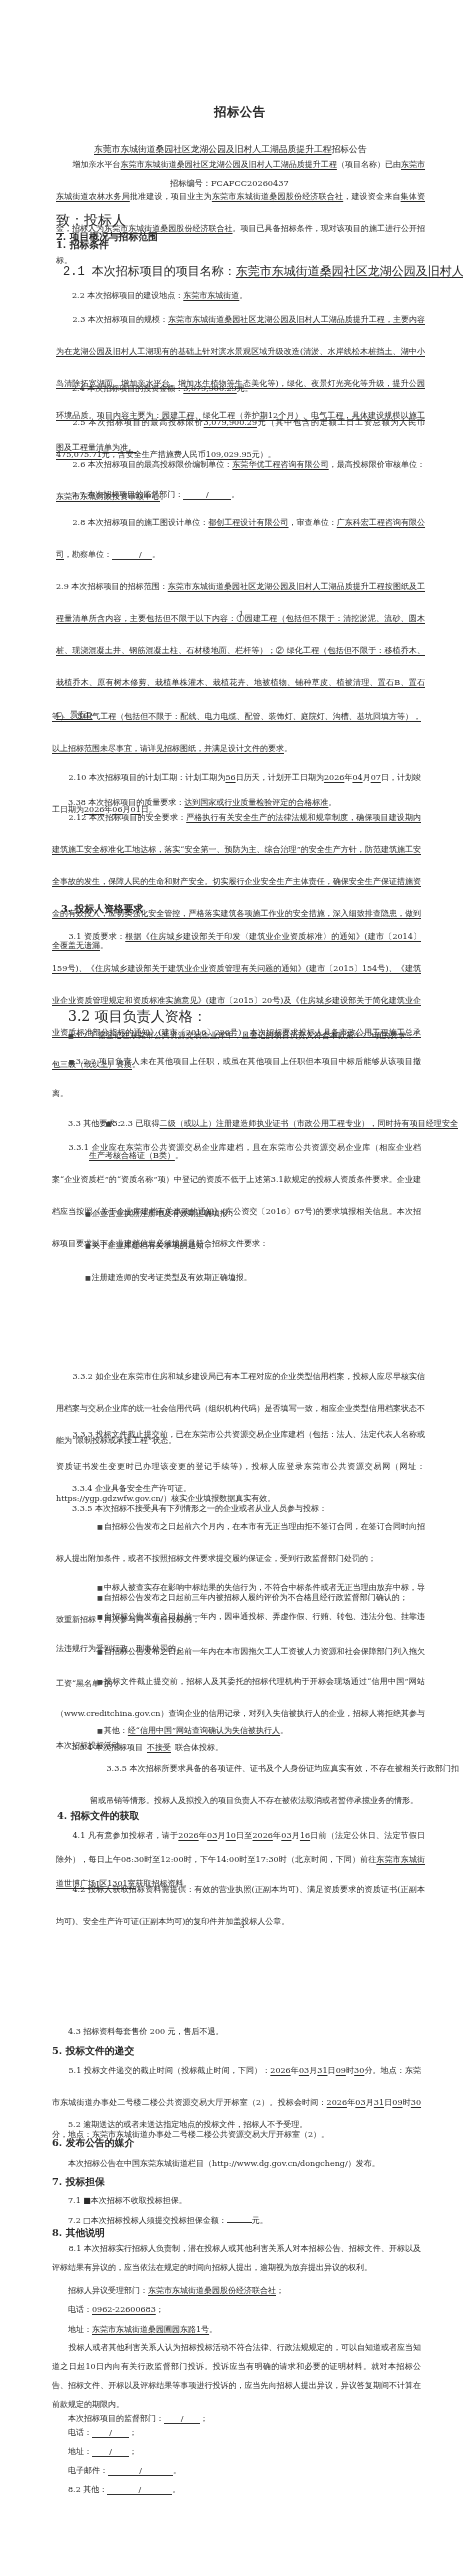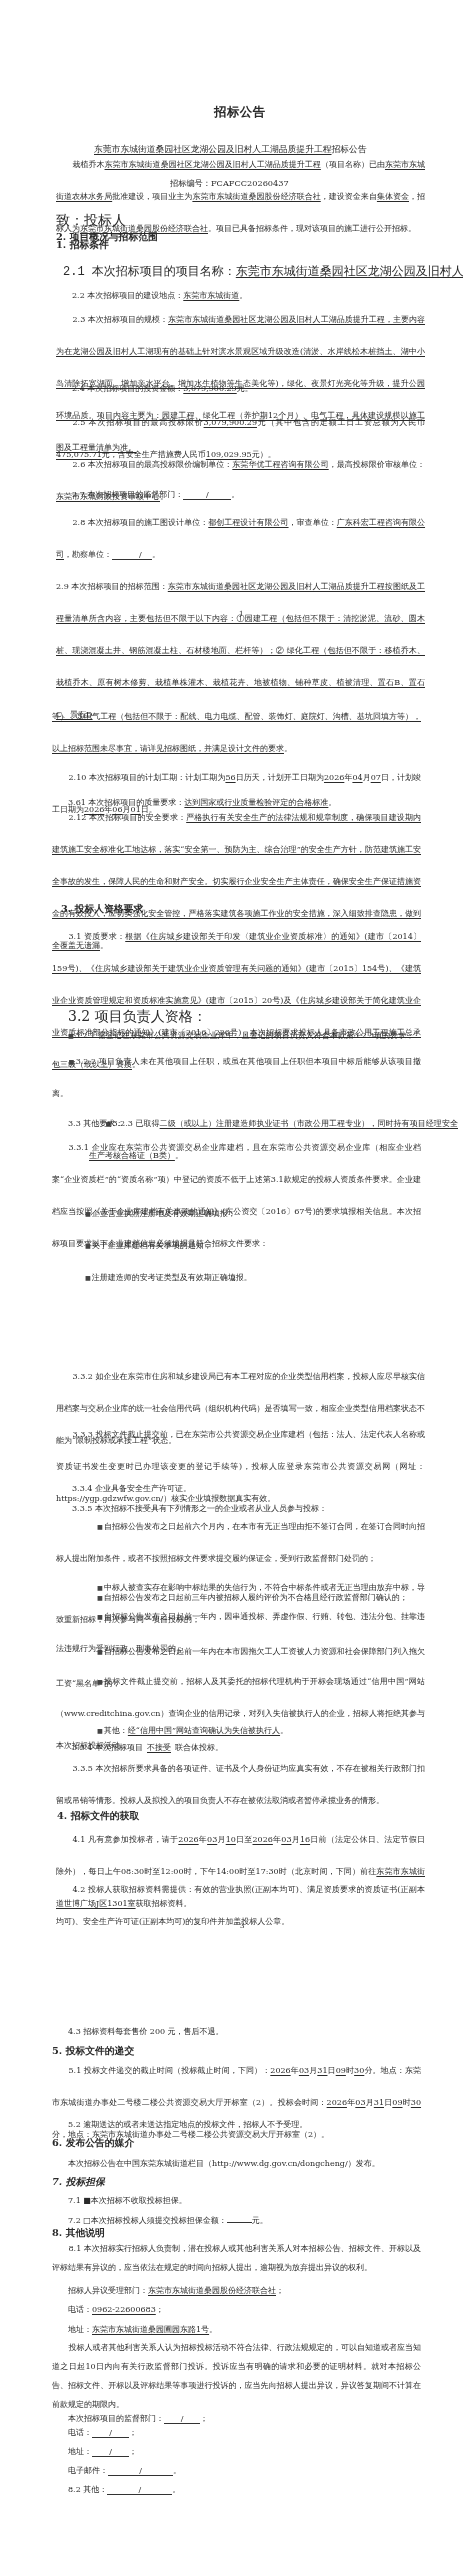--- a/index.html
+++ b/index.html
@@ -31,21 +31,21 @@
   <div class="abs subtitle" style="left:94px; top:144px;" data-name="document-subtitle">
     <span class="u" data-name="subtitle-project-name">东莞市东城街道桑园社区龙湖公园及旧村人工湖品质提升工程</span><span data-name="subtitle-suffix">招标公告</span>
   </div>
   <div class="abs" style="left:170px; top:178px; font-size:8.2px;" data-name="tender-number">
     <span data-name="tender-number-label">招标编号：</span><span data-name="tender-number-value">FCAFCC20260437</span>
   </div>
   <div class="abs" style="left:56px; top:212px; font-size:14px;" data-name="salutation">致：投标人</div>
   <div class="abs h" style="left:56px; top:240px;" data-name="section-1-heading">1. 招标条件</div>
 
   <div class="p" style="left:56px; top:147px; text-indent:16.5px;" data-name="section-1-body">
-    <span>栽植乔木</span><span class="u">东莞市东城街道桑园社区龙湖公园及旧村人工湖品质提升工程</span><span>（项目名称）已由</span><span class="u">东莞市东城街道农林水务局</span><span>批准建设，项目业主为</span><span class="u">东莞市东城街道桑园股份经济联合社</span><span>，建设资金来自</span><span class="u">集体资金</span><span>，招标人为</span><span class="u">东莞市东城街道桑园股份经济联合社</span><span>。项目已具备招标条件，现对该项目的施工进行公开招标。</span>
+    <span>增加亲水平台</span><span class="u">东莞市东城街道桑园社区龙湖公园及旧村人工湖品质提升工程</span><span>（项目名称）已由</span><span class="u">东莞市东城街道农林水务局</span><span>批准建设，项目业主为</span><span class="u">东莞市东城街道桑园股份经济联合社</span><span>，建设资金来自</span><span class="u">集体资金</span><span>，招标人为</span><span class="u">东莞市东城街道桑园股份经济联合社</span><span>。项目已具备招标条件，现对该项目的施工进行公开招标。</span>
   </div>
   <style>.p[data-name="section-1-body"]{top:149px !important;}</style>
 
   <div class="abs h" style="left:56px; top:234px;" data-name="section-2-heading">2. 项目概况与招标范围</div>
   <style>[data-name="section-1-heading"]{top:239px !important;} [data-name="section-2-heading"]{top:231px !important;}</style>
 
   <div class="p" style="left:56px; top:311px; width:369px; line-height:0; height:0;"></div>
 
   <div class="abs" style="left:63px; top:263px; font-size:12px;font-family:Liberation Mono, monospace;" data-name="item-2-1">
     <span>2.1 本次招标项目的项目名称：</span><span class="u">东莞市东城街道桑园社区龙湖公园及旧村人工湖品质提升工程</span>。
@@ -117,21 +117,21 @@
 
   <div class="abs pn" style="left:239px; top:609px;" data-name="page-number-1">1</div>
 
   <div class="p" style="left:52px; top:701px; line-height:32px;" data-name="item-2-9-continued">
     <span class="u">等），③电气工程（包括但不限于：配线、电力电缆、配管、装饰灯、庭院灯、沟槽、基坑回填方等），以上招标范围未尽事宜，请详见招标图纸，并满足设计文件的要求</span>。
   </div>
   <div class="p" style="left:52px; top:762px; text-indent:16.5px; line-height:32px;" data-name="item-2-10">
     <span>2.10 本次招标项目的计划工期：计划工期为</span><span class="u">56</span><span>日历天，计划开工日期为</span><span class="u">2026</span>年<span class="u">04</span>月<span class="u">07</span>日，计划竣工日期为<span class="u">2026</span>年<span class="u">06</span>月<span class="u">01</span>日。
   </div>
   <div class="abs" style="left:68px; top:796px; font-size:8px;" data-name="item-2-11">
-    <span>3.61 本次招标项目的质量要求：</span><span class="u">达到国家或行业质量检验评定的合格标准</span>。
+    <span>3.38 本次招标项目的质量要求：</span><span class="u">达到国家或行业质量检验评定的合格标准</span>。
   </div>
   <style>[data-name="item-2-11"]{top:797px !important;}</style>
   <div class="p" style="left:52px; top:804px; text-indent:16.5px; line-height:32px;" data-name="item-2-12">
     <span>2.12 本次招标项目的安全要求：</span><span class="u">严格执行有关安全生产的法律法规和规章制度，确保项目建设期内建筑施工安全标准化工地达标，落实“安全第一、预防为主、综合治理”的安全生产方针，防范建筑施工安全事故的发生，保障人民的生命和财产安全。切实履行企业安全生产主体责任，确保安全生产保证措施资金的有效投入，应切实强化安全管控，严格落实建筑各项施工作业的安全措施，深入细致排查隐患，做到全覆盖无遗漏</span>。
   </div>
   <style>[data-name="item-2-12"]{top:802px !important;}</style>
 
   <div class="abs h" style="left:61px; top:903px;" data-name="section-3-heading">3. 投标人资格要求</div>
 
   <div class="p" style="left:52px; top:921px; text-indent:16.5px; line-height:32px;" data-name="item-3-1">
@@ -200,43 +200,43 @@
   <style>[data-name="item-3-3-5-bullet-6"]{top:1666px !important;}</style>
   <div class="abs" style="left:97px; top:1725px; font-size:8px;" data-name="item-3-3-5-bullet-7">
     <span class="bul" data-name="bullet-icon"></span><span>其他：</span><span class="u">经“信用中国”网站查询确认为失信被执行人</span>。
   </div>
   <div class="abs" style="left:72px; top:1744px; font-size:8px;" data-name="item-3-3-4-consortium">
     <span>3.3.4 本次招标项目</span><span class="u" style="padding:0 4.1px;">不接受</span><span>联合体投标。</span>
   </div>
   <div class="p" style="left:56px; top:1754px; text-indent:16.5px; line-height:32px;" data-name="item-3-3-5-validity">
     <span>3.3.5 本次招标所要求具备的各项证件、证书及个人身份证均应真实有效，不存在被相关行政部门扣留或吊销等情形。投标人及拟投入的项目负责人不存在被依法取消或者暂停承揽业务的情形。</span>
   </div>
-  <style>[data-name="item-3-3-4-consortium"]{top:1742px !important;} [data-name="item-3-3-5-validity"]{top:1753px !important;}</style>
+  <style>[data-name="item-3-3-4-consortium"]{top:1742px !important;} [data-name="item-3-3-5-validity"]{top:1753px !important;margin-left:34px;}</style>
 
   <div class="abs h" style="left:57px; top:1810px;" data-name="section-4-heading">4. 招标文件的获取</div>
-  <div class="p" style="left:56px; top:1824px; text-indent:16.5px; line-height:32px;" data-name="item-4-1">
+  <div class="p" style="left:56px; top:1824px; text-indent:16.5px; line-height:24px;" data-name="item-4-1">
     <span>4.1 凡有意参加投标者，请于</span><span class="u">2026</span>年<span class="u">03</span>月<span class="u">10</span>日至<span class="u">2026</span>年<span class="u">03</span>月<span class="u">16</span><span>日前（法定公休日、法定节假日除外），每日上午08:30时至12:00时，下午14:00时至17:30时（北京时间，下同）前往</span><span class="u">东莞市东城街道世博广场J区1301室</span><span>获取招标资料。</span>
   </div>
   <div class="p" style="left:56px; top:1873px; text-indent:16.5px; line-height:32px;" data-name="item-4-2">
     <span>4.2 投标人获取招标资料需提供：有效的营业执照(正副本均可)、满足资质要求的资质证书(正副本均可)、安全生产许可证(正副本均可)的复印件并加盖投标人公章。</span>
   </div>
   <style>[data-name="item-4-2"]{top:1874px !important;}</style>
   <div class="abs pn" style="left:240px; top:1921px;" data-name="page-number-3">3</div>
 
   <div class="abs" style="left:68px; top:2026px; font-size:8px;" data-name="item-4-3">4.3 招标资料每套售价 200 元，售后不退。</div>
   <div class="abs h" style="left:52px; top:2045px;" data-name="section-5-heading">5. 投标文件的递交</div>
   <div class="p" style="left:52px; top:2055px; text-indent:16.5px; line-height:32px;" data-name="item-5-1">
     <span>5.1 投标文件递交的截止时间（投标截止时间，下同）：</span><span class="u">2026</span>年<span class="u">03</span>月<span class="u">31</span>日<span class="u">09</span>时<span class="u">30</span>分。地点：<span>东莞市东城街道办事处二号楼二楼公共资源交易大厅开标室（2）</span>。投标会时间：<span class="u">2026</span>年<span class="u">03</span>月<span class="u">31</span>日<span class="u">09</span>时<span class="u">30</span>分，地点：<span>东莞市东城街道办事处二号楼二楼公共资源交易大厅开标室（2）</span>。
   </div>
   <div class="abs" style="left:68px; top:2119px; font-size:8px;" data-name="item-5-2">5.2 逾期送达的或者未送达指定地点的投标文件，招标人不予受理。</div>
   <style>[data-name="item-5-2"]{top:2119px !important;}</style>
   <div class="abs h" style="left:52px; top:2138px;" data-name="section-6-heading">6. 发布公告的媒介</div>
   <div class="abs" style="left:68px; top:2157px; font-size:8px;" data-name="section-6-body">本次招标公告在中国东莞东城街道栏目（http://www.dg.gov.cn/dongcheng/）发布。</div>
   <style>[data-name="section-6-heading"]{top:2137px !important;} [data-name="section-6-body"]{top:2158px !important;}</style>
-  <div class="abs h" style="left:52px; top:2176px;font-style:italic;" data-name="section-7-heading">7. 投标担保</div>
+  <div class="abs h" style="left:52px; top:2176px;" data-name="section-7-heading">7. 投标担保</div>
   <div class="abs" style="left:68px; top:2195px; font-size:8px;" data-name="item-7-1">7.1 ■本次招标不收取投标担保。</div>
   <div class="abs" style="left:68px; top:2214px; font-size:8px;" data-name="item-7-2">
     <span>7.2 □本次招标投标人须提交投标担保金额：</span><span class="blank" style="width:25px;"></span><span>元。</span>
   </div>
   <style>[data-name="item-7-2"]{top:2213px !important;}</style>
 
   <div class="abs h" style="left:52px; top:2227px;" data-name="section-8-heading">8. 其他说明</div>
   <div class="p" style="left:52px; top:2238px; text-indent:16.5px; line-height:32px;" data-name="item-8-1">
     <span>8.1 本次招标实行招标人负责制，潜在投标人或其他利害关系人对本招标公告、招标文件、开标以及评标结果有异议的，应当依法在规定的时间向招标人提出，逾期视为放弃提出异议的权利。</span>
   </div>

